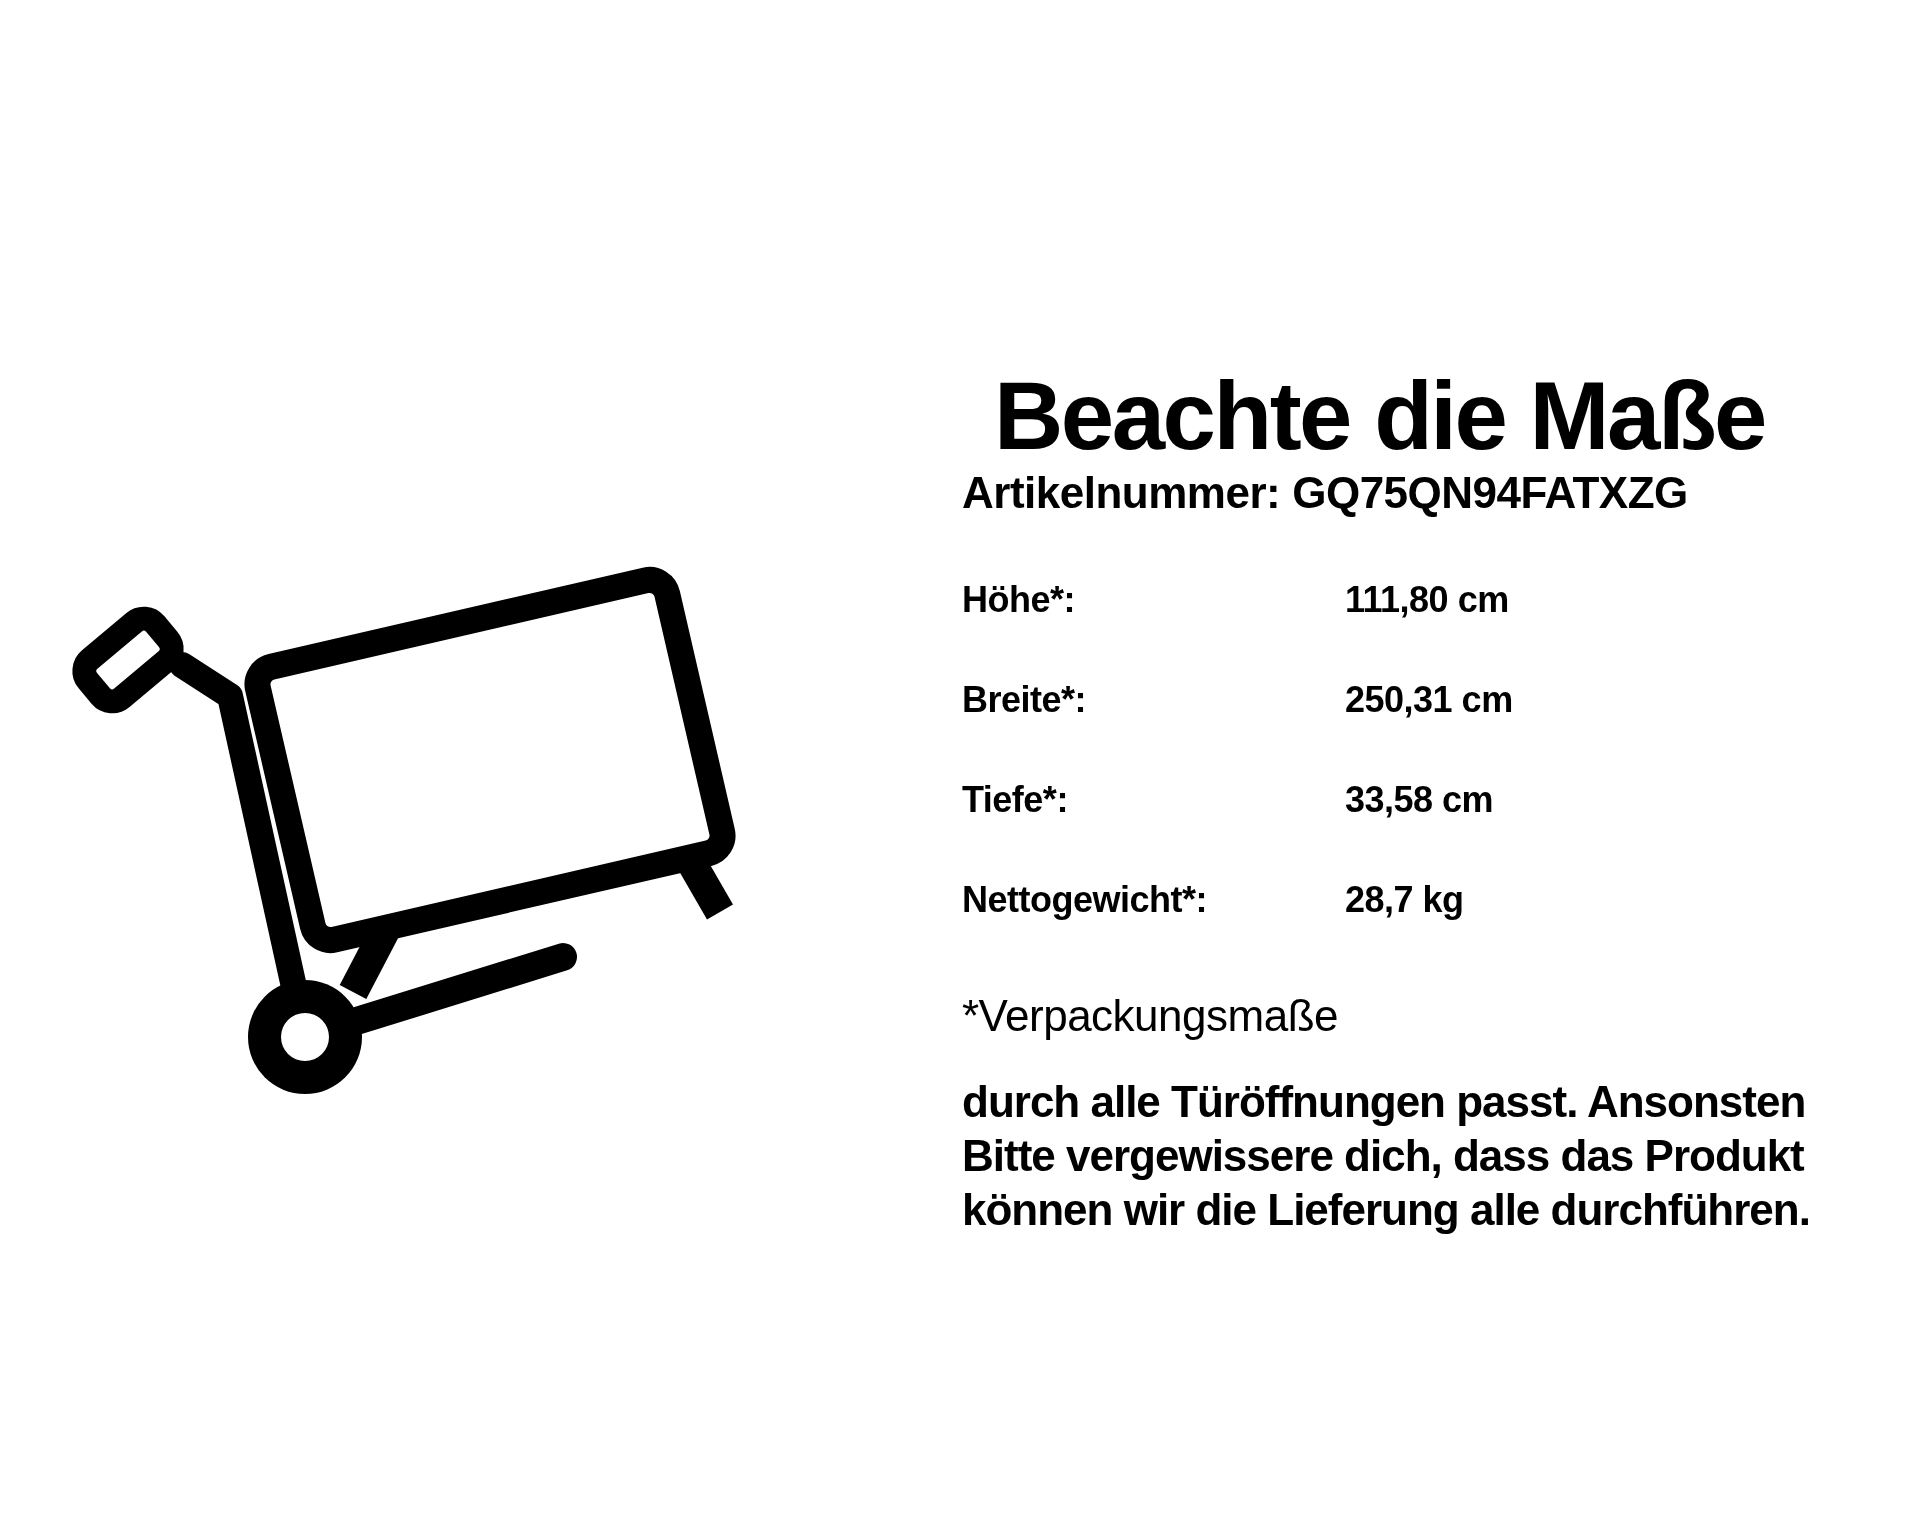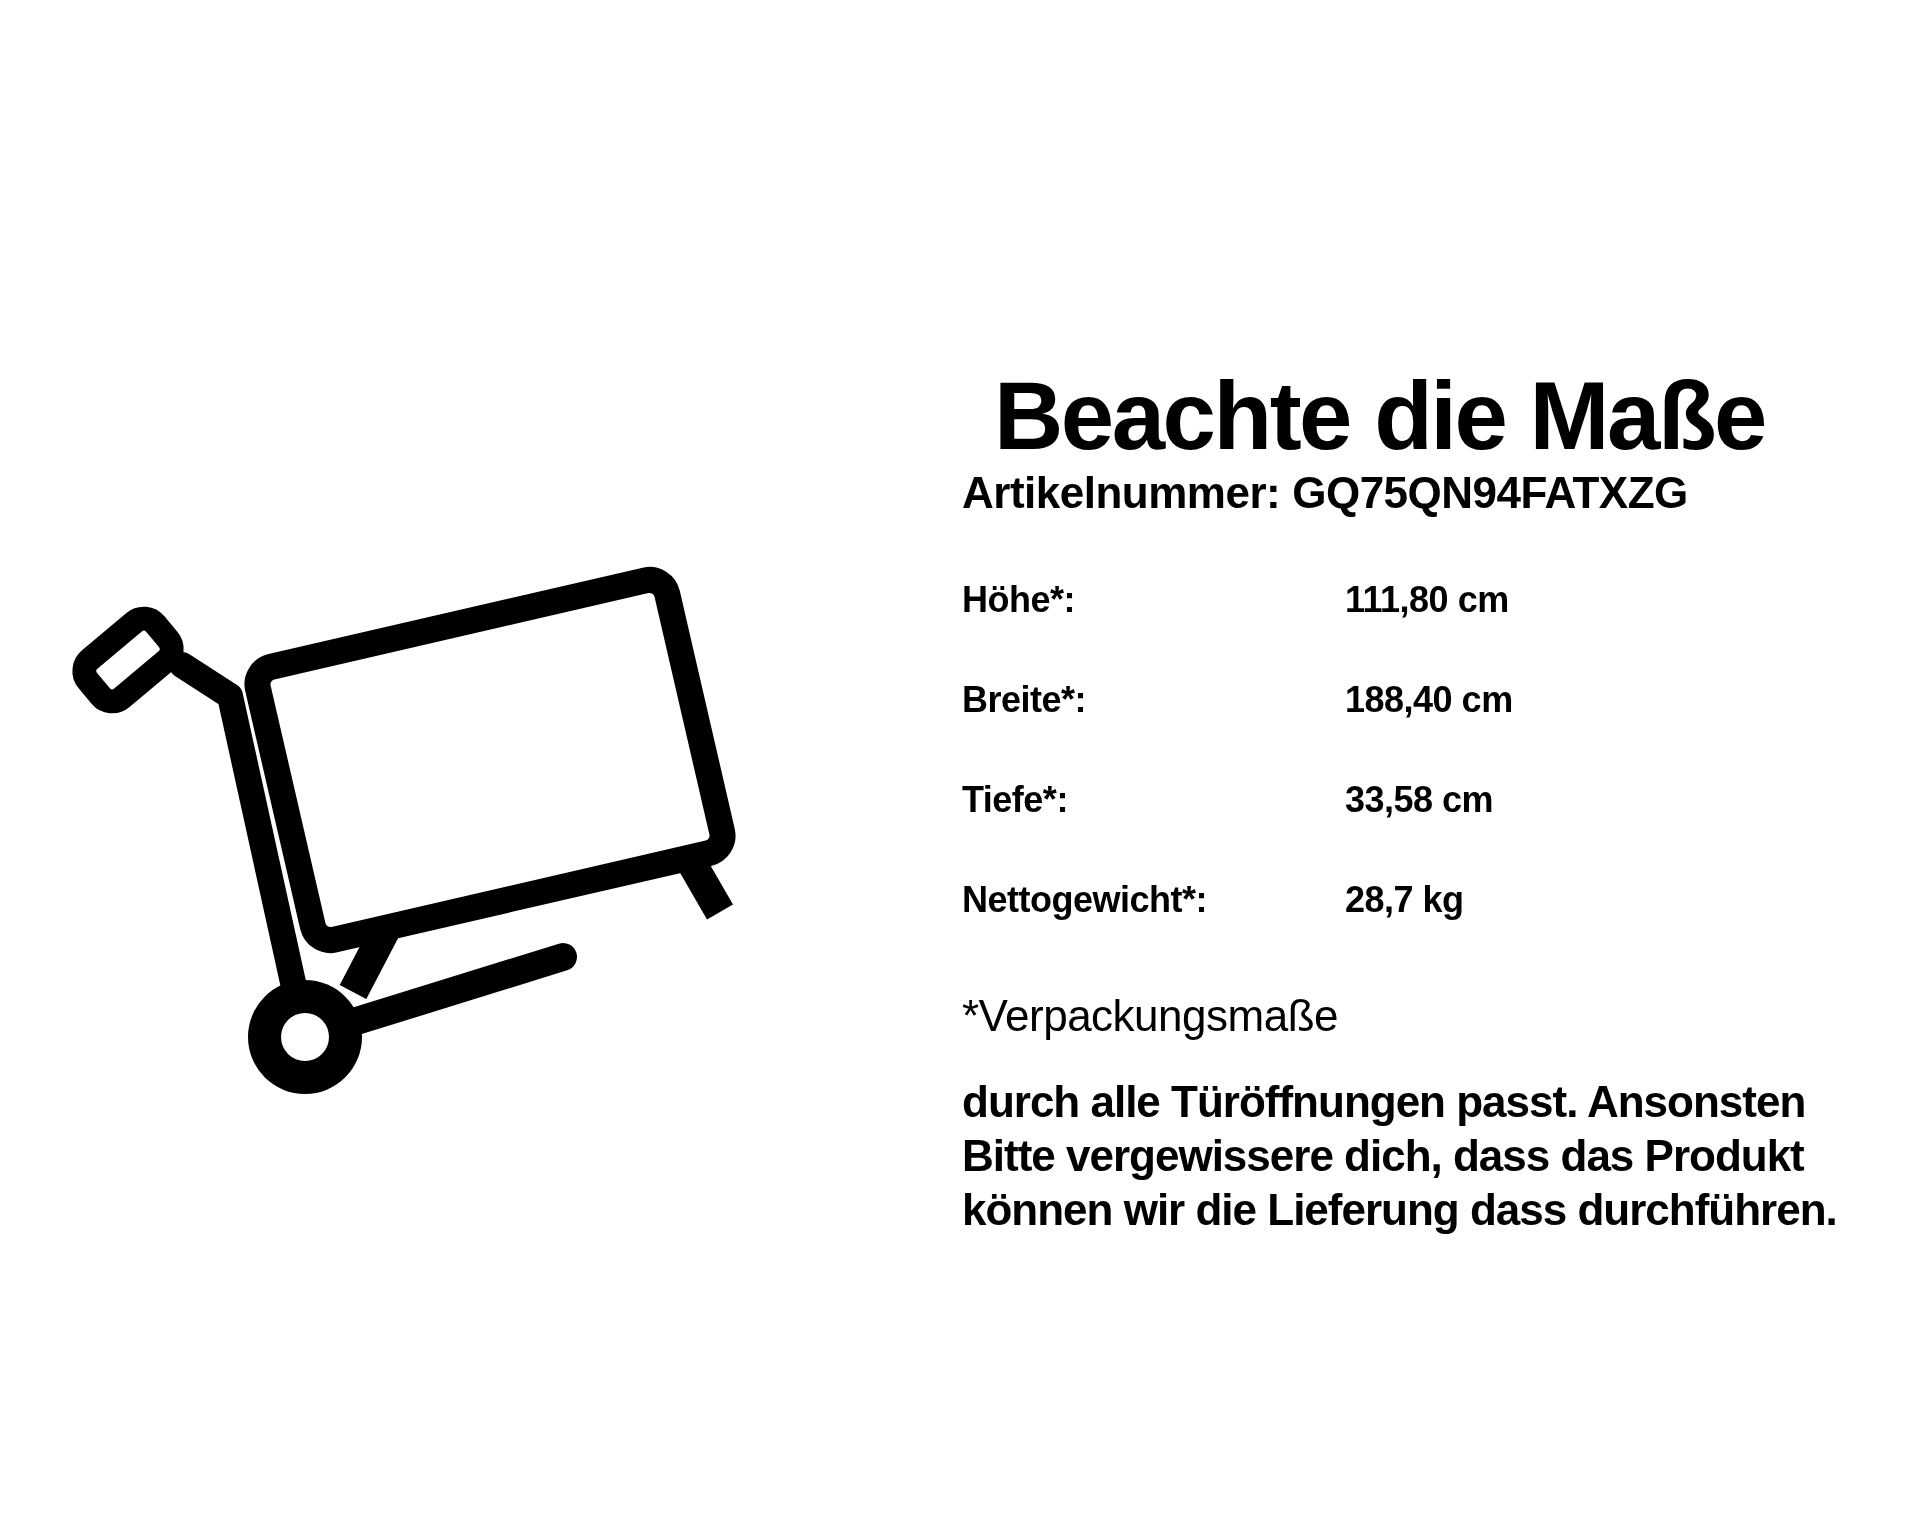--- a/index.html
+++ b/index.html
@@ -113,31 +113,31 @@
   <span class="art-label">Artikelnummer:</span><span>GQ75QN94FATXZG</span>
 </div>
 
 <div class="specs">
   <div class="spec-row">
     <span>Höhe*:</span>
     <span>111,80 cm</span>
   </div>
   <div class="spec-row">
     <span>Breite*:</span>
-    <span>188,40 cm</span>
+    <span>250,31 cm</span>
   </div>
   <div class="spec-row">
     <span>Tiefe*:</span>
     <span>33,58 cm</span>
   </div>
   <div class="spec-row">
     <span>Nettogewicht*:</span>
     <span>28,7 kg</span>
   </div>
 </div>
 
 <div class="footnote">*Verpackungsmaße</div>
 
 <div class="notice">
   <div class="notice-line">durch alle Türöffnungen passt. Ansonsten</div>
   <div class="notice-line">Bitte vergewissere dich, dass das Produkt</div>
-  <div class="notice-line">können wir die Lieferung dass durchführen.</div>
+  <div class="notice-line">können wir die Lieferung alle durchführen.</div>
 </div>
 
 </body></html>

